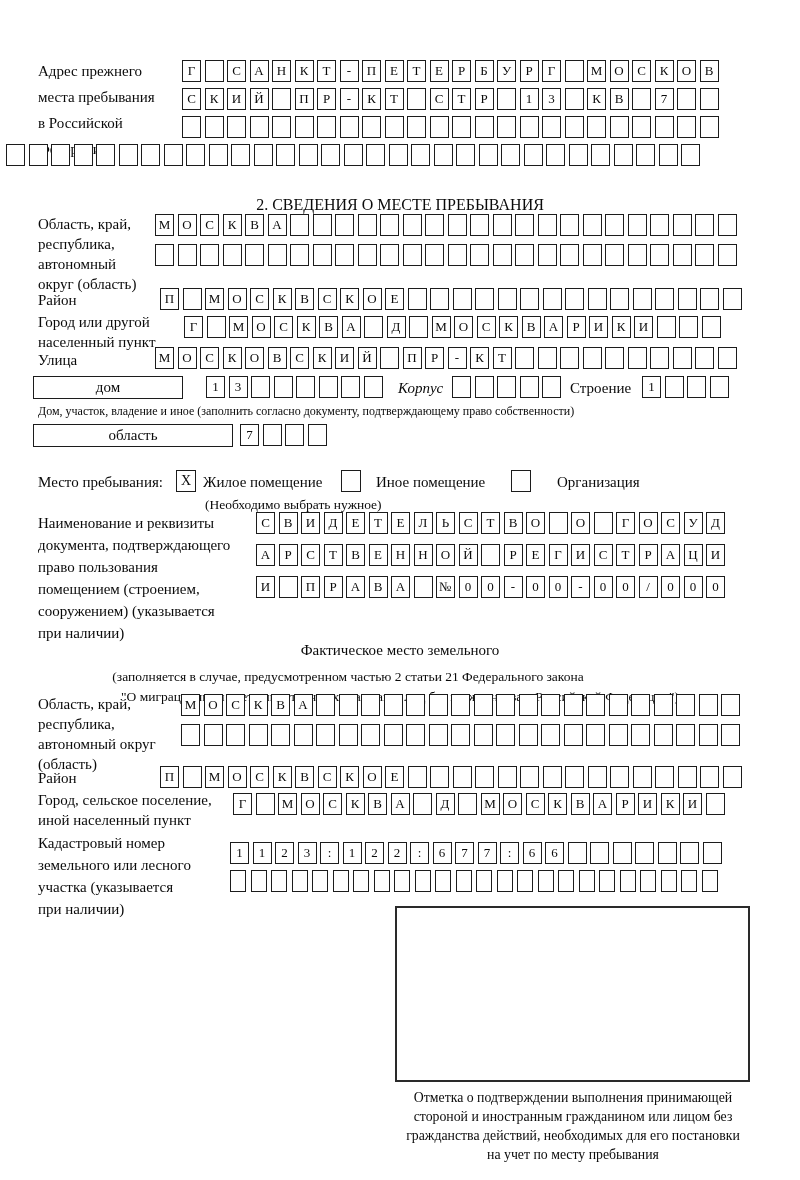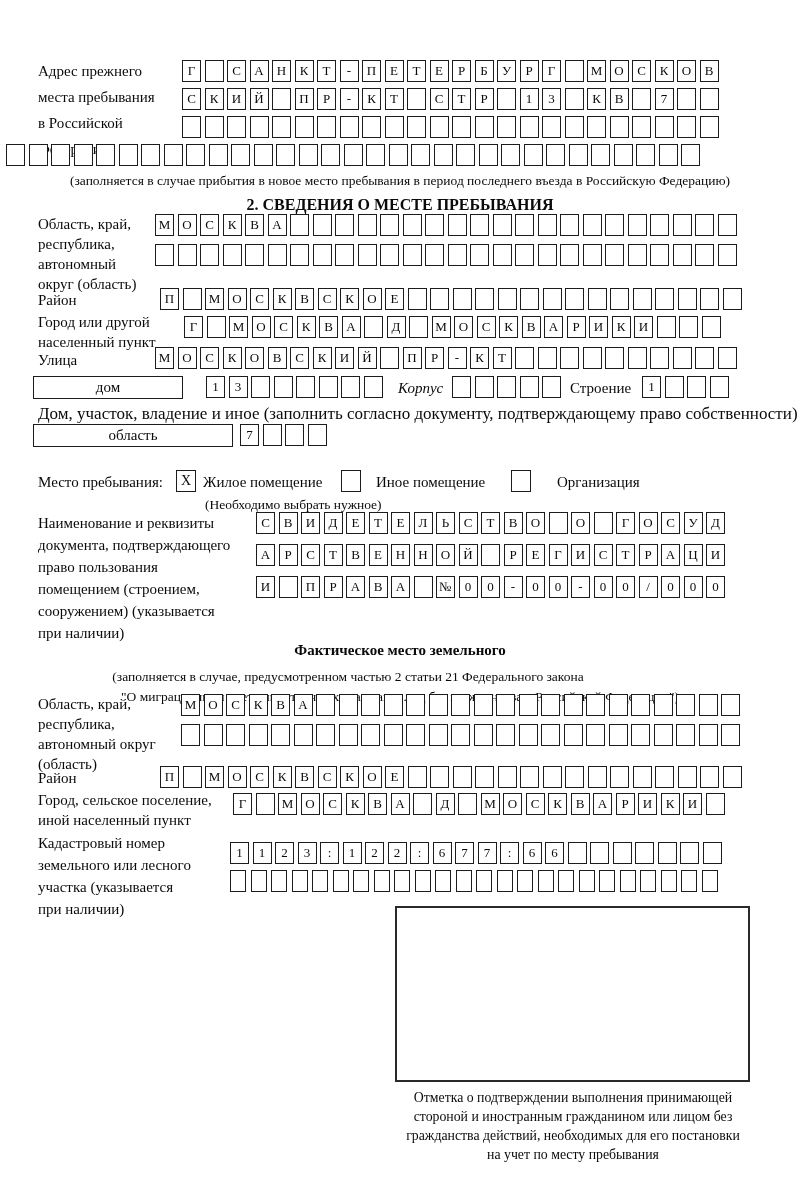--- a/index.html
+++ b/index.html
@@ -14,21 +14,21 @@
   .abs { position: absolute; }
   .label {
     font-size: 15px;
     line-height: 20px;
     white-space: pre-line;
   }
   .lh26 { line-height: 26px; }
   .lh22 { line-height: 22px; }
   .note { font-size: 13.5px; line-height: 18px; }
   .center { text-align: center; }
-  .bold { font-weight: bold; text-align: center; }
+  .bold { font-weight: normal; text-align: center; }
   .cells { display: flex; }
   .cell {
     flex: none;
     width: 17px; height: 20px;
     border: 1.5px solid #1c1c1c;
     margin-right: 3.5px;
     display: inline-flex;
     align-items: center; justify-content: center;
     font-size: 13px;
     background: #fff;
@@ -170,21 +170,20 @@
       <span class="cell"></span>
       <span class="cell"></span>
       <span class="cell"></span>
       <span class="cell"></span>
       <span class="cell"></span>
       <span class="cell"></span>
       <span class="cell"></span>
       <span class="cell"></span>
       <span class="cell"></span>
     </div>
-  <div class="abs note center" style="left:0; top:172px; width:800px;">(заполняется в случае прибытия в новое место пребывания в период последнего въезда в Российскую Федерацию)</div>
 
   <div class="abs center bold" style="left:0; top:196px; width:800px; font-size:16px;">2. СВЕДЕНИЯ О МЕСТЕ ПРЕБЫВАНИЯ</div>
 
   <div class="abs label" style="left:38px; top:214px;">Область, край,
 республика,
 автономный
 округ (область)</div>
   <div class="abs cells" style="left:155px; top:214px;">
       <span class="cell">М</span>
       <span class="cell">О</span>
@@ -350,21 +349,21 @@
       <span class="cell"></span>
       <span class="cell"></span>
     </div>
   <div class="abs inline-label" style="left:570px; top:378px;">Строение</div>
   <div class="abs cells" style="left:642px; top:376px;">
       <span class="cell">1</span>
       <span class="cell"></span>
       <span class="cell"></span>
       <span class="cell"></span>
     </div>
-  <div class="abs" style="left:38px; top:404px; font-size:17px;">Дом, участок, владение и иное (заполнить согласно документу, подтверждающему право собственности)</div>
+  <div class="abs" style="left:38px; top:404px; font-size:12px;">Дом, участок, владение и иное (заполнить согласно документу, подтверждающему право собственности)</div>
 
   <div class="abs type-box" style="left:33px; top:424px; width:200px;">область</div>
   <div class="abs cells" style="left:240px; top:424px;">
       <span class="cell">7</span>
       <span class="cell"></span>
       <span class="cell"></span>
       <span class="cell"></span>
     </div>
 
   <div class="abs inline-label" style="left:38px; top:472px;">Место пребывания:</div>

